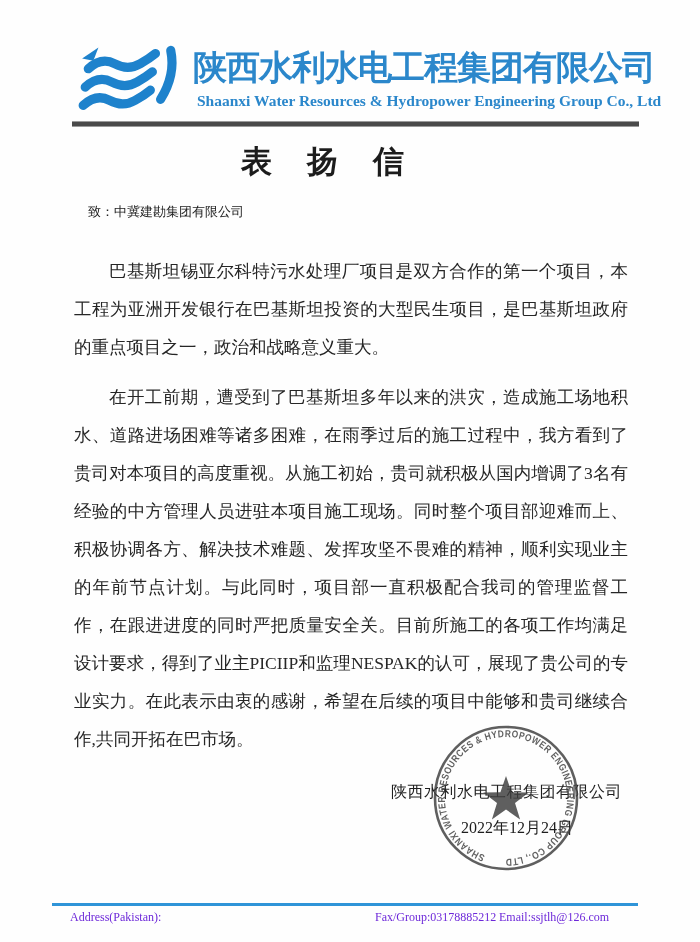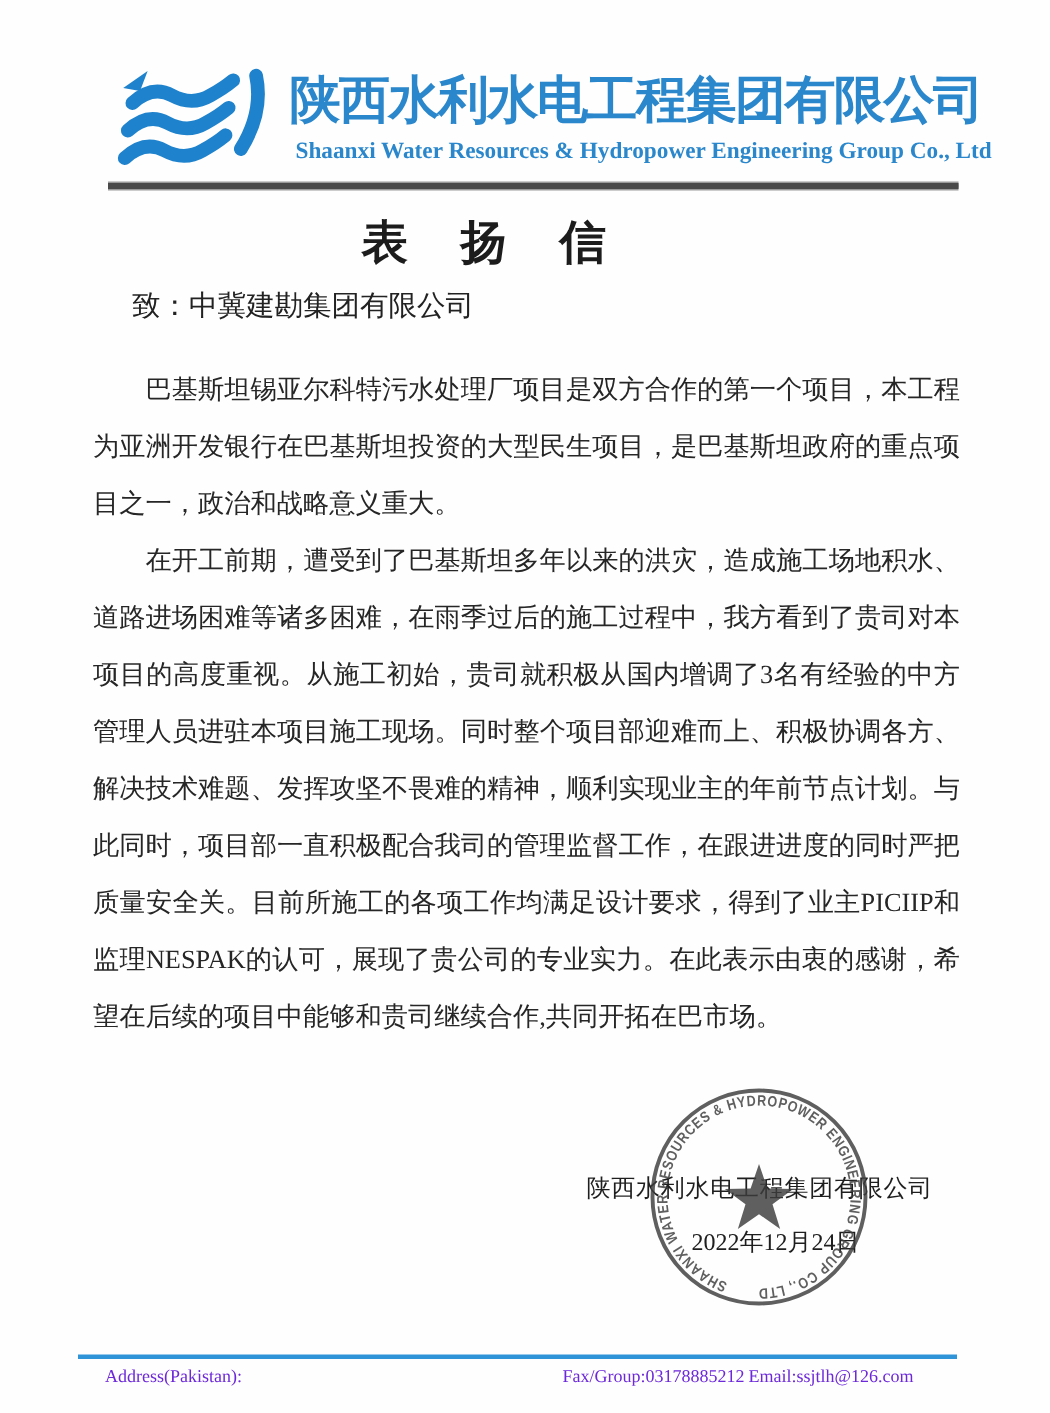--- a/index.html
+++ b/index.html
@@ -22,27 +22,27 @@
     position:absolute;left:72px;top:122px;width:567px;height:4px;
     background:#4a4a4a;box-shadow:0 1px 0 #9a9a9a, 0 -1px 0 #9a9a9a;
   }
   
   .title{
     position:absolute;left:0;top:141px;width:647px;margin:0;
     text-align:center;font-size:31px;font-weight:700;color:#1c1c1c;
     letter-spacing:2px;
   }
   .recipient{
-    position:absolute;left:88px;top:191px;font-size:19px;color:#222;
+    position:absolute;left:88px;top:203px;font-size:13px;color:#222;
   }
   .body-text{
     position:absolute;left:62px;top:240px;width:578px;
     font-size:17.5px;line-height:38px;text-align:justify;color:#262626;
   }
-  .body-text p{margin:0;text-indent:2em;}
+  .body-text p{margin:12px;text-indent:2em;}
   .sig-company{
     position:absolute;left:391px;top:782px;font-size:16px;color:#1e1e1e;
     white-space:nowrap;letter-spacing:0.5px;
   }
   .sig-date{
     position:absolute;left:446px;top:818px;font-size:16px;color:#1e1e1e;
     white-space:nowrap;
     padding-left:15px;
   }
   

